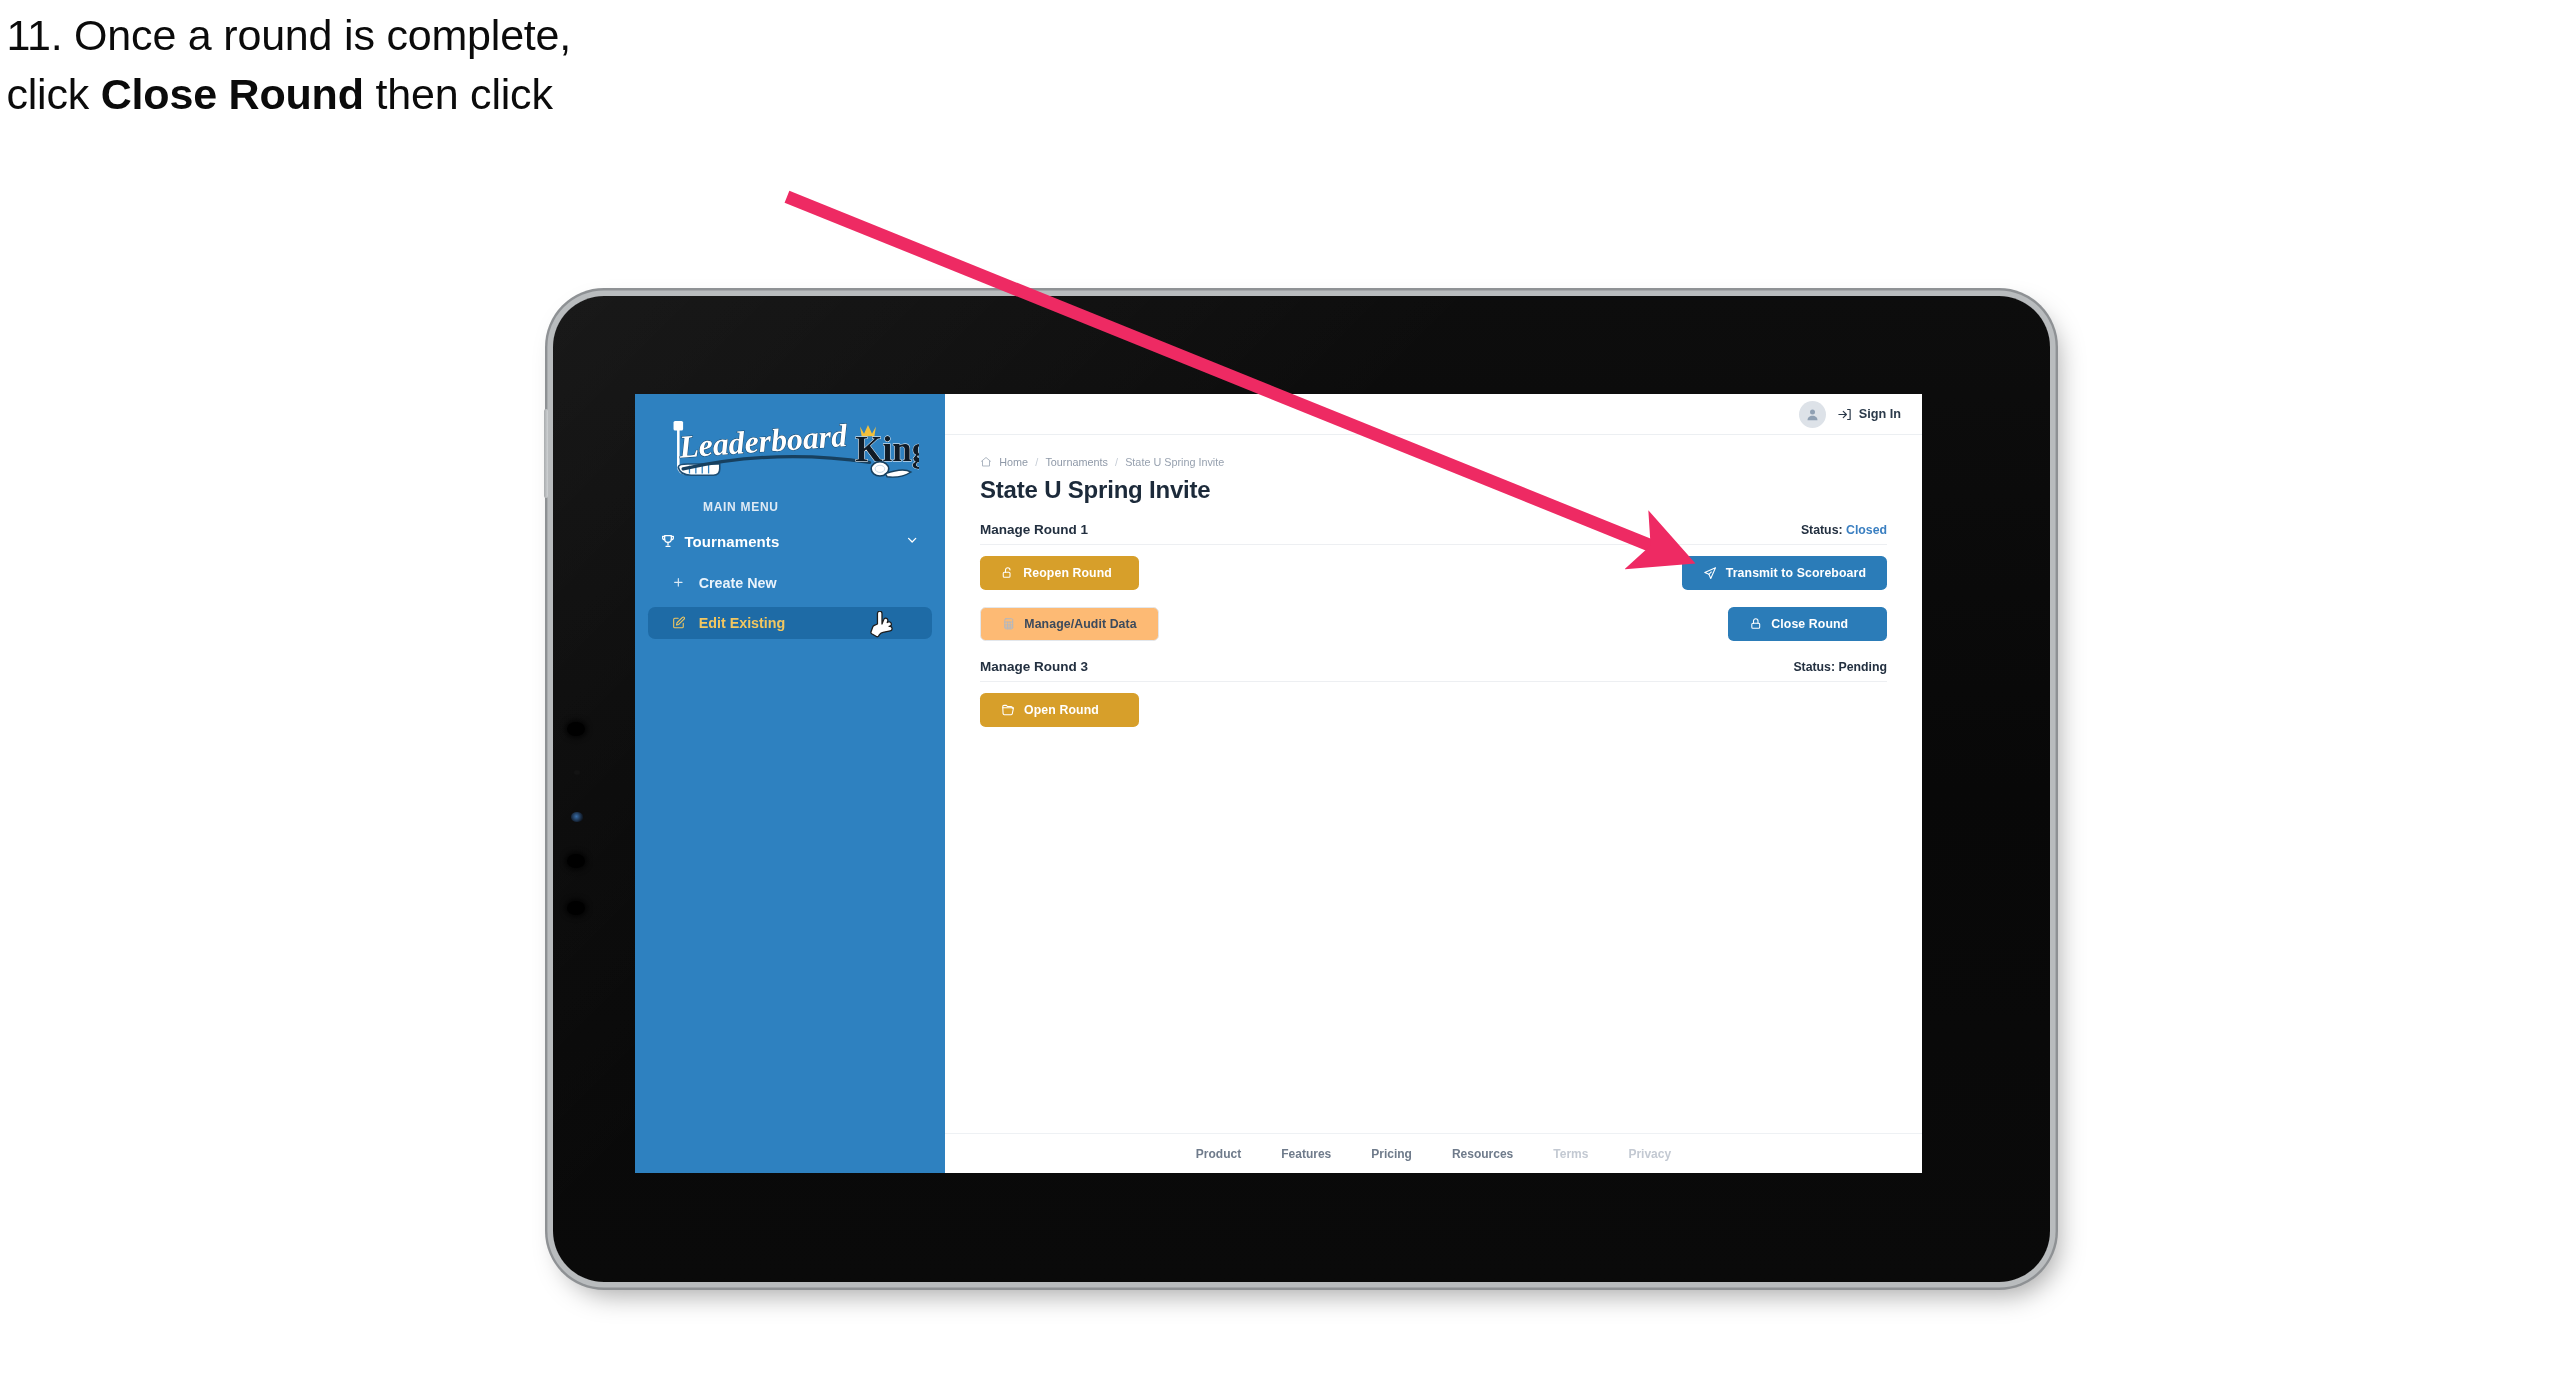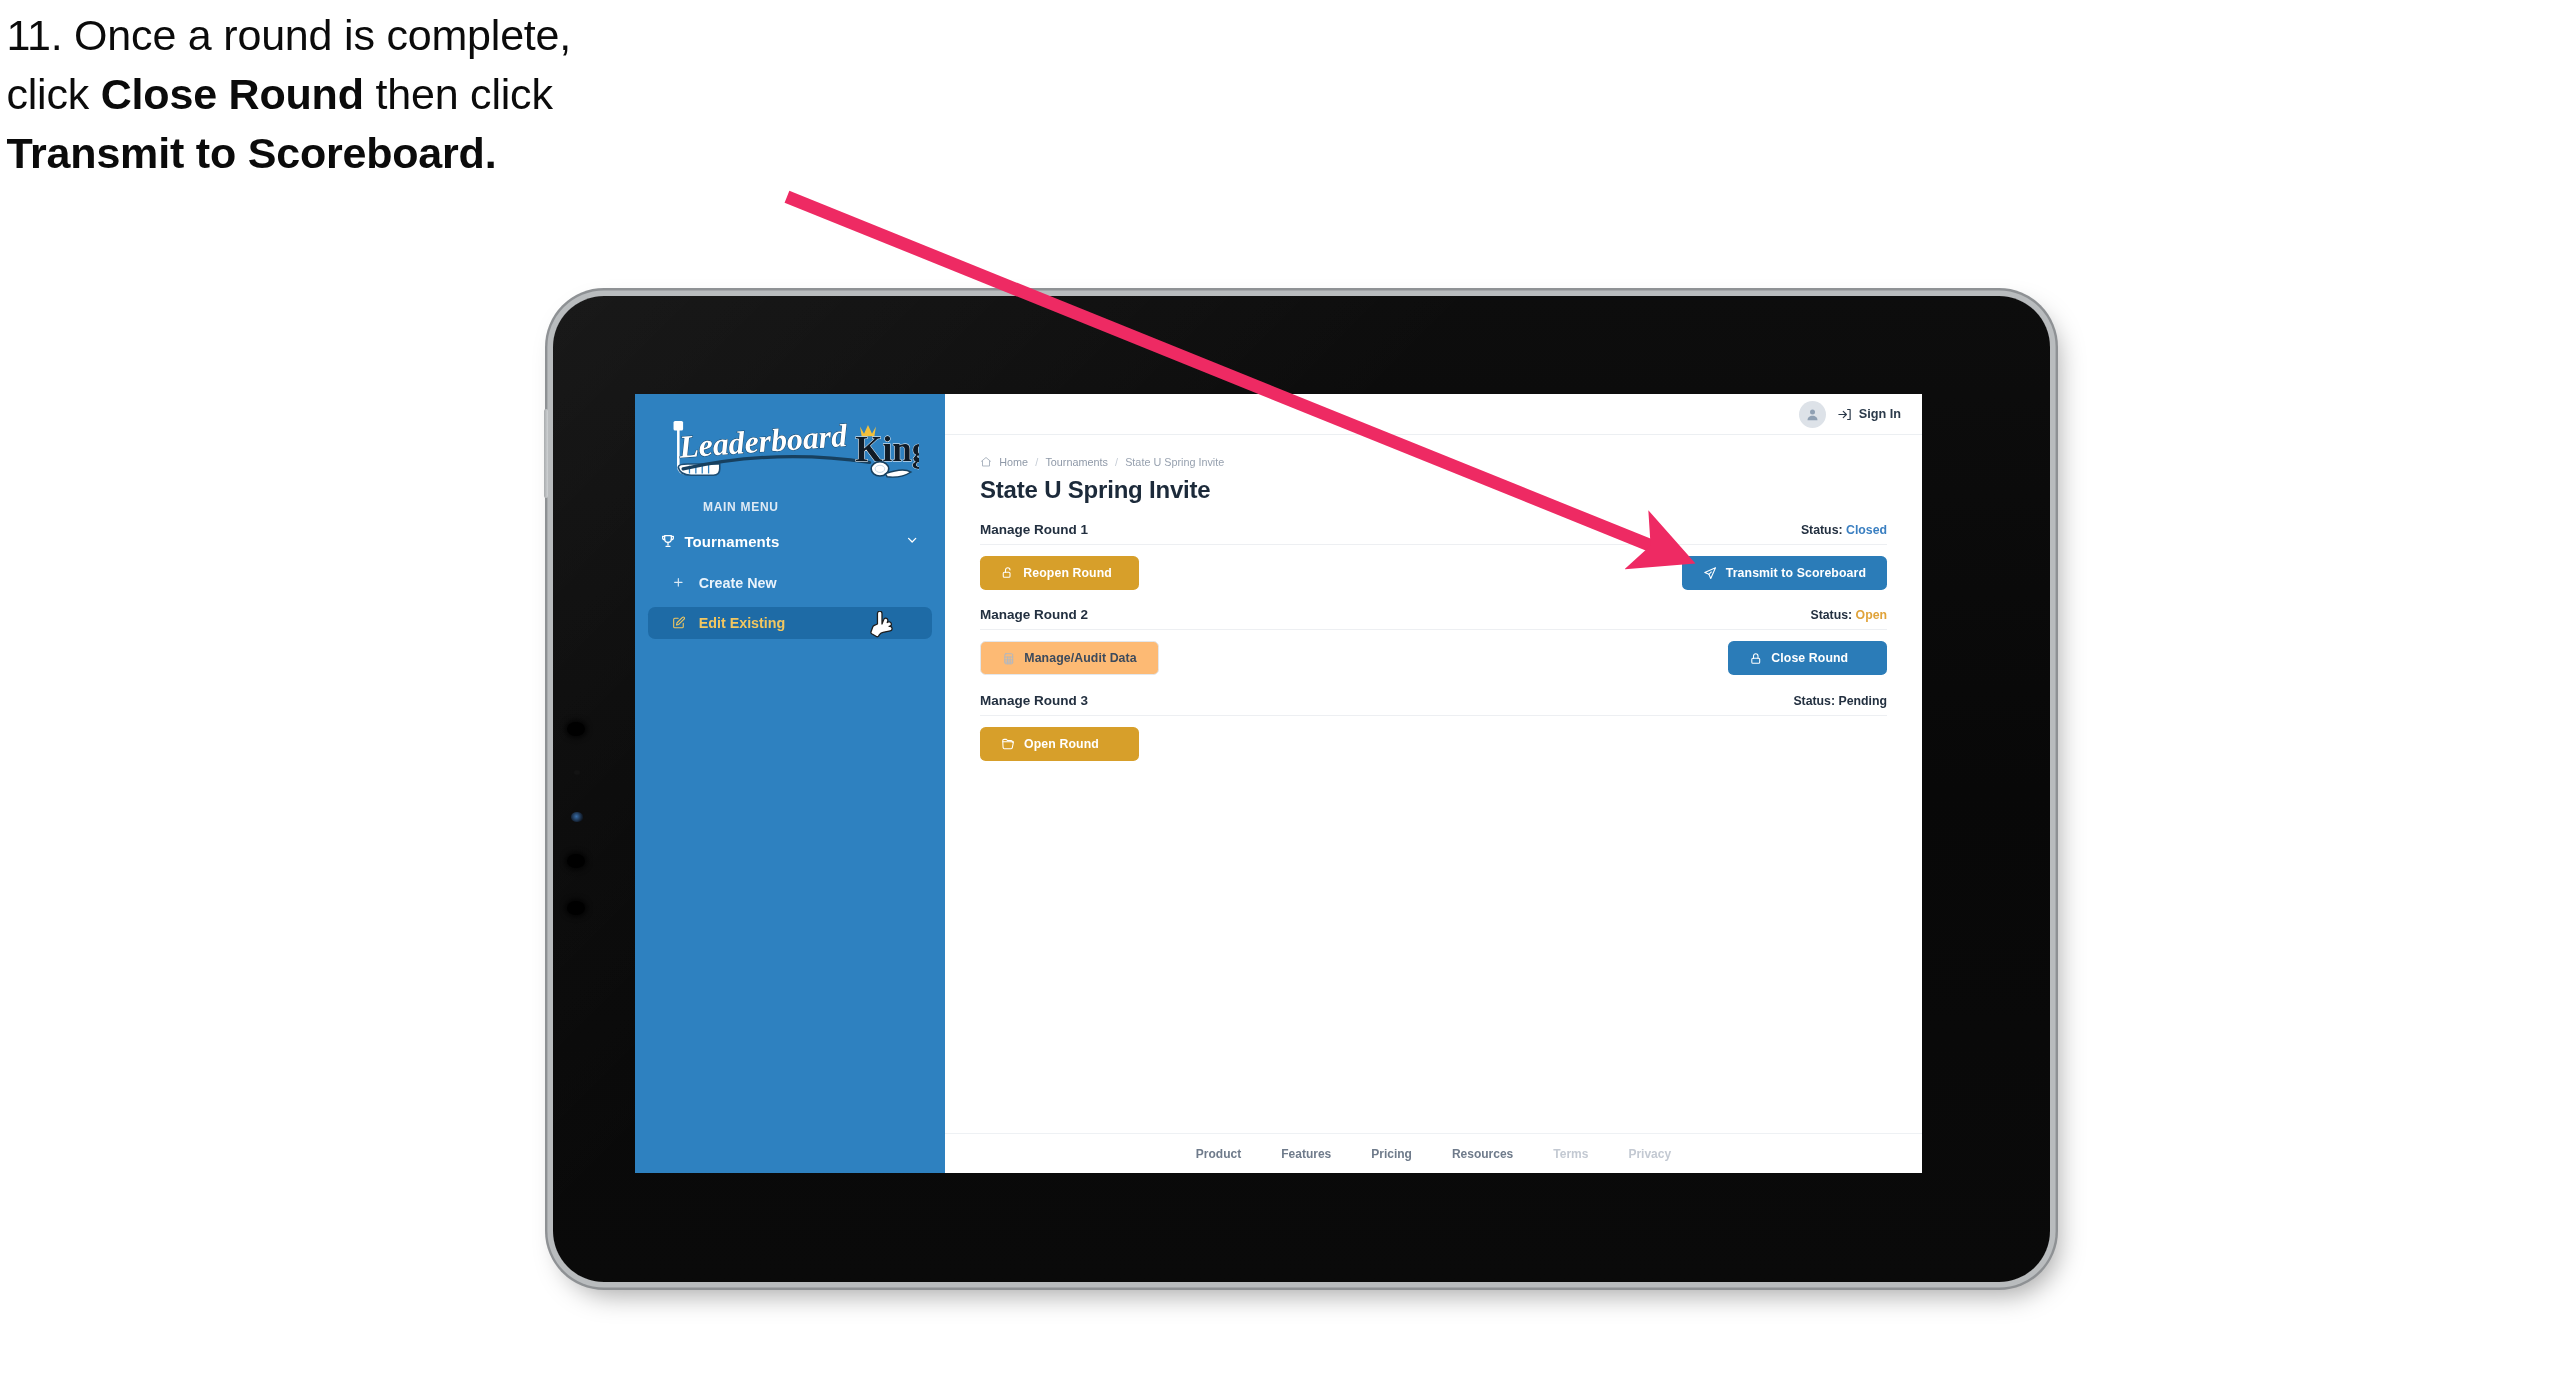--- a/index.html
+++ b/index.html
@@ -167,21 +167,20 @@
   .arrow-layer { position:absolute; left:0; top:0; width:2576px; height:1386px; pointer-events:none; }
 </style>
 </head>
 <body>
 
 <div id="root">
 
   <div class="caption">
     <span class="line">11. Once a round is complete,</span>
     <span class="line"><span>click </span><b>Close Round</b><span> then click</span></span>
-    <span class="line"><b>Transmit to Scoreboard.</b></span>
   </div>
 
   <div class="tablet">
     <div class="tablet-inner-sheen"></div>
     <div class="side-btn sb1"></div>
     <div class="bezel-dot dot-a"></div>
     <div class="bezel-dot dot-b"></div>
     <div class="bezel-dot dot-c"></div>
     <div class="bezel-dot dot-d"></div>
     <div class="bezel-dot dot-e"></div>
@@ -310,27 +309,20 @@
               <svg width="14.3" height="14.3" viewBox="0 0 24 24" fill="none" stroke="#ffffff" stroke-width="1.8" stroke-linecap="round" stroke-linejoin="round">
                 <path d="M21 3L3 11l7 3 3 7 8-18z"></path>
                   <path d="M10 14l4-4"></path>
               </svg>
               <span>Transmit to Scoreboard</span>
             </button>
           </div>
         </div>
 
         <div class="round">
-          <div class="round-head">
-            <div class="round-title">Manage Round 2</div>
-            <div class="round-status">
-              <span>Status:</span>
-              <span class="val-open">Open</span>
-            </div>
-          </div>
           <div class="round-actions">
             <button class="btn btn-ghost">
               <svg width="13.5" height="13.5" viewBox="0 0 24 24" fill="none" stroke="#aeb8c4" stroke-width="1.7" stroke-linecap="round" stroke-linejoin="round">
                 <rect x="5" y="3" width="14" height="18" rx="2"></rect>
                   <line x1="5" y1="9" x2="19" y2="9"></line>
                 <line x1="10" y1="9" x2="10" y2="21"></line>
                   <line x1="14.5" y1="9" x2="14.5" y2="21"></line>
                 <line x1="5" y1="14" x2="19" y2="14"></line>
                   <line x1="5" y1="18" x2="19" y2="18"></line>
               </svg>

